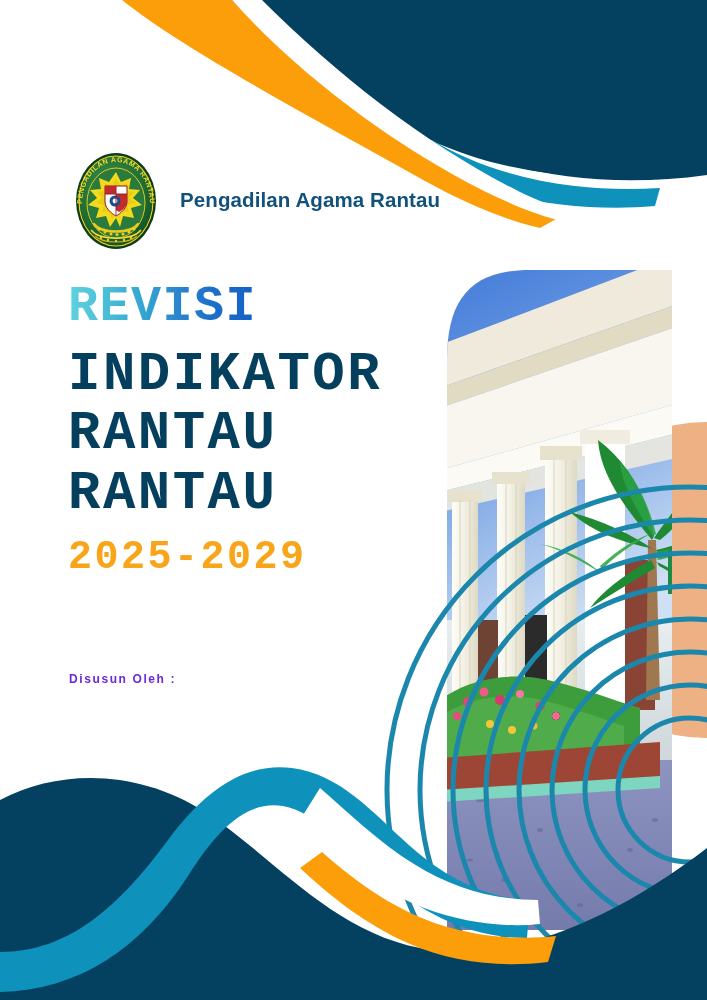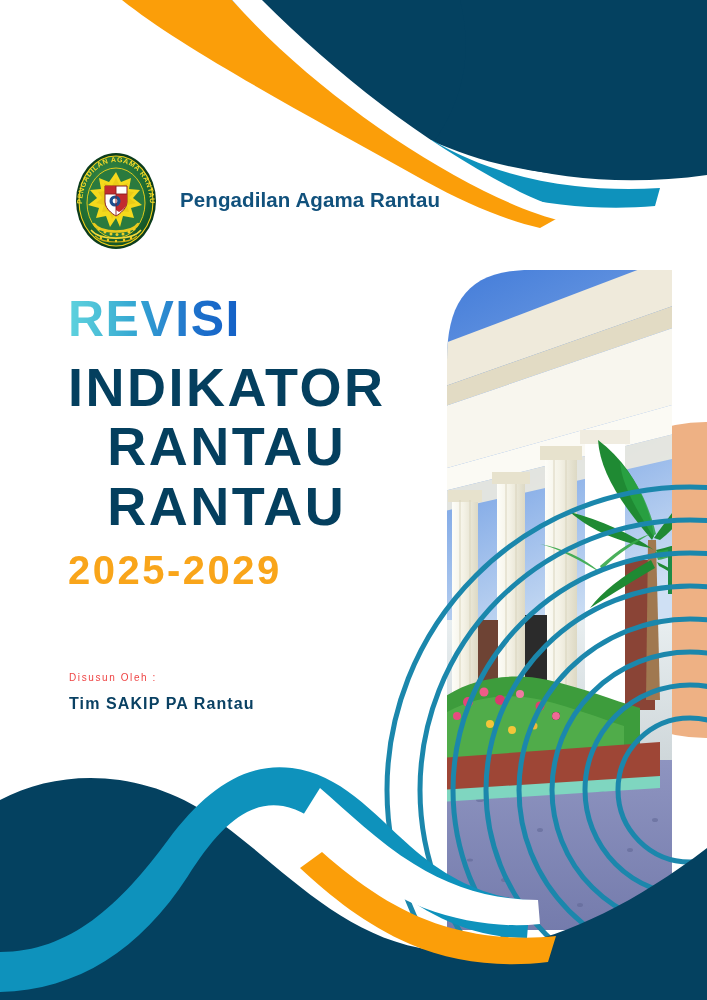--- a/index.html
+++ b/index.html
@@ -42,22 +42,23 @@
     font-size: 20.5px;
     font-weight: 600;
     color: #11517c;
     letter-spacing: 0.1px;
     white-space: nowrap;
   }
   
   #title-block {
     position: absolute;
     left: 68px;
-    top: 293px;
+    top: 280px;
     z-index: 40;
+    font-family: Liberation Mono, monospace;
   }
   #doc-kind {
     font-size: 50px;
     font-weight: 800;
     letter-spacing: 1.5px;
     line-height: 1.06;
     margin: 0 0 12px 0;
     background-image: linear-gradient(90deg,
         #5ed2de 0%, #49bcd6 22%, #33a5d2 40%,
         #2a86cf 58%, #1c6fcb 76%, #1460c6 100%);
@@ -68,42 +69,41 @@
     width: max-content;
   }
   .title-line {
     font-size: 54px;
     font-weight: 800;
     letter-spacing: 2.5px;
     line-height: 1.10;
     color: #043f5e;
     margin: 0;
     white-space: nowrap;
-    text-align: center;
   }
   #doc-years {
     font-size: 40px;
     font-weight: 800;
     letter-spacing: 2.5px;
     color: #f9a51a;
     margin: 12px 0 0 0;
     white-space: nowrap;
   }
   
   #author-block {
     position: absolute;
     left: 69px;
     top: 672px;
     z-index: 40;
   }
   #author-label {
-    font-size: 10px;
-    font-weight: 400;
+    font-size: 12px;
+    font-weight: 700;
     letter-spacing: 1.6px;
-    color: #ef4444;
+    color: #6d28d9;
     margin: 0 0 12px 0;
   }
   #author-name {
     font-size: 16px;
     font-weight: 700;
     letter-spacing: 1.1px;
     color: #0a4163;
     margin: 0;
   }
   svg { display: block; }
@@ -378,16 +378,15 @@
   <div id="title-block">
     <h1 id="doc-kind">REVISI</h1>
     <div class="title-line">INDIKATOR</div>
     <div class="title-line">RANTAU</div>
     <div class="title-line">RANTAU</div>
     <div id="doc-years">2025-2029</div>
   </div>
 
   <div id="author-block">
     <div id="author-label">Disusun Oleh :</div>
-    <div id="author-name">Tim SAKIP PA Rantau</div>
   </div>
 
 </div>
 
 </body></html>

